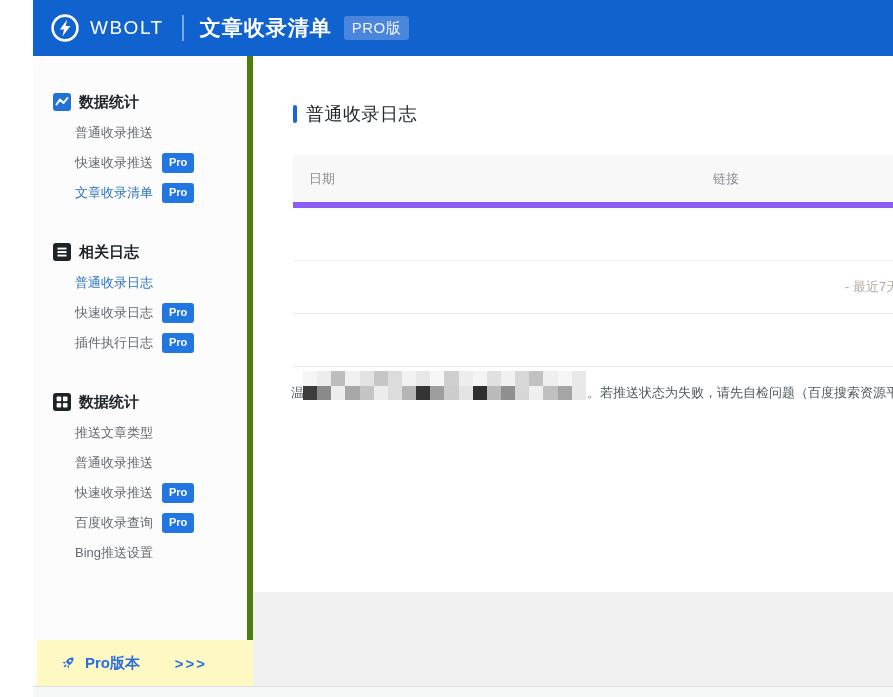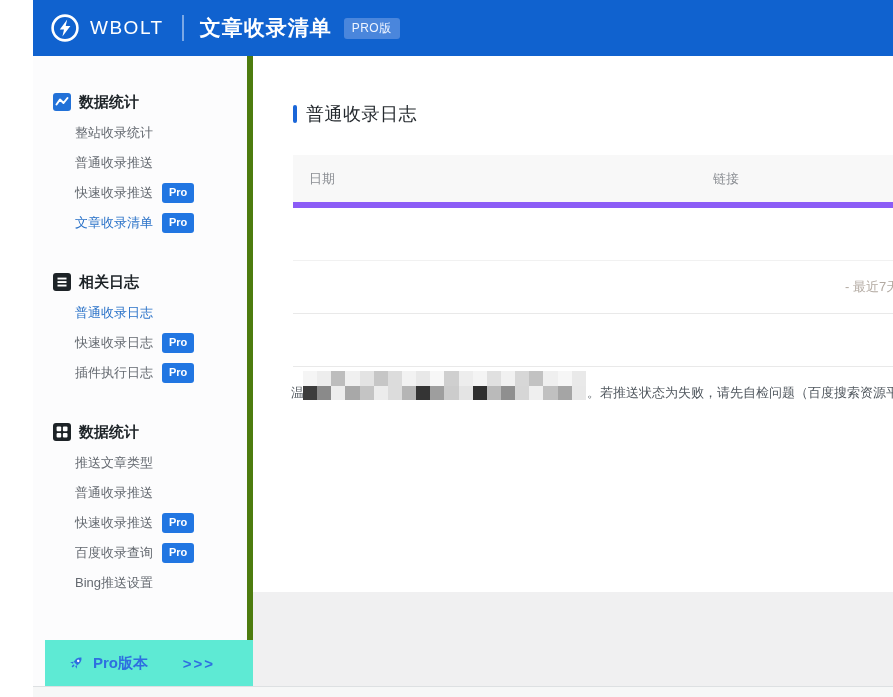--- a/index.html
+++ b/index.html
@@ -6,37 +6,37 @@
   body{font-family:"Liberation Sans","DejaVu Sans",sans-serif;background:#fff;}
   .page{position:relative;width:893px;height:697px;overflow:hidden;background:#fff;margin-left:33px;}
 
   
   .topbar{position:absolute;left:0;top:0;width:893px;height:56px;background:var(--header-bg,#1062cf);
     display:flex;align-items:center;box-sizing:border-box;padding-left:18px;}
   .logo{width:28px;height:28px;display:flex;align-items:center;justify-content:center;}
   .brand{color:#fff;font-size:19px;font-weight:500;letter-spacing:1.5px;margin-left:11px;}
   .top-divider{width:2px;height:26px;background:rgba(255,255,255,.45);margin:0 16px 0 18px;}
   .app-title{color:#fff;font-size:21px;font-weight:700;margin:0;letter-spacing:1px;}
-  .pro-ver-badge{margin-left:12px;background:#4a86dc;color:#eef4ff;font-size:12px;line-height:1;
+  .pro-ver-badge{margin-left:12px;background:#4a86dc;color:#eef4ff;font-size:15px;line-height:1;
     padding:4px 8px 5px;border-radius:3px;letter-spacing:.5px;}
 
   
   .sidebar{position:absolute;left:0;top:56px;width:220px;height:641px;background:#fcfcfd;
     border-right:6px solid #4d7c0f;box-sizing:border-box;}
   .side-title{display:flex;align-items:center;height:20px;padding-left:20px;margin-top:34px;}
   .side-section:first-child .side-title{margin-top:36px;}
   .s-icon{width:18px;height:18px;display:inline-flex;margin-right:8px;}
   .s-label{font-size:15px;font-weight:700;color:#1d2327;}
   .side-items{margin-top:6px;}
   .side-item{display:flex;align-items:center;height:30px;padding-left:42px;cursor:pointer;text-decoration:none;}
   .i-label{font-size:13px;color:#646970;}
   .side-item.blue .i-label{color:var(--link-blue,#2a72c8);}
   .pro-badge{margin-left:9px;background:var(--badge-bg,#2176e2);color:#fff;font-size:11px;font-weight:700;
     line-height:1;padding:4px 7px 5px;border-radius:3px;}
-  .side-footer{position:absolute;left:12px;top:584px;width:220px;height:46px;background:#5eead4;
+  .side-footer{position:absolute;left:4px;top:584px;width:220px;height:46px;background:#fef9c3;
     display:flex;align-items:center;box-sizing:border-box;padding:0 50px 0 22px;cursor:pointer;justify-content:flex-end;}
   .rocket{width:18px;height:18px;display:inline-flex;margin-right:8px;}
   .side-footer-label{font-size:15px;font-weight:700;color:var(--footer-blue,#2e6fe0);}
   .arrows{margin-left:auto;font-size:15px;font-weight:700;letter-spacing:2px;color:var(--footer-blue,#2e6fe0);}
 
   
   .main{position:absolute;left:220px;top:56px;width:673px;height:641px;background:#fff;}
   .page-title-row{position:absolute;left:40px;top:47px;height:22px;display:flex;align-items:center;}
   .title-marker{width:4px;height:18px;border-radius:2px;background:#1a66d8;margin-right:9px;}
   .page-title{font-size:18px;font-weight:500;color:#23282d;letter-spacing:.5px;}
@@ -87,23 +87,20 @@
           <div class="side-title">
             <span class="s-icon">
               <svg width="18" height="18" viewBox="0 0 18 18">
                 <rect width="18" height="18" rx="3" fill="#2271d8"></rect>
                 <polyline points="3.5,11.5 7,6.5 10.5,10 14.5,5" fill="none" stroke="#fff" stroke-width="2" stroke-linecap="round" stroke-linejoin="round"></polyline>
               </svg>
             </span>
             <span class="s-label">数据统计</span>
           </div>
           <div class="side-items">
-            <a class="side-item">
-              <span class="i-label">整站收录统计</span>
-            </a>
             <a class="side-item">
               <span class="i-label">普通收录推送</span>
             </a>
             <a class="side-item">
               <span class="i-label">快速收录推送</span>
               <span class="pro-badge">Pro</span>
             </a>
             <a class="side-item blue">
               <span class="i-label">文章收录清单</span>
               <span class="pro-badge">Pro</span>

